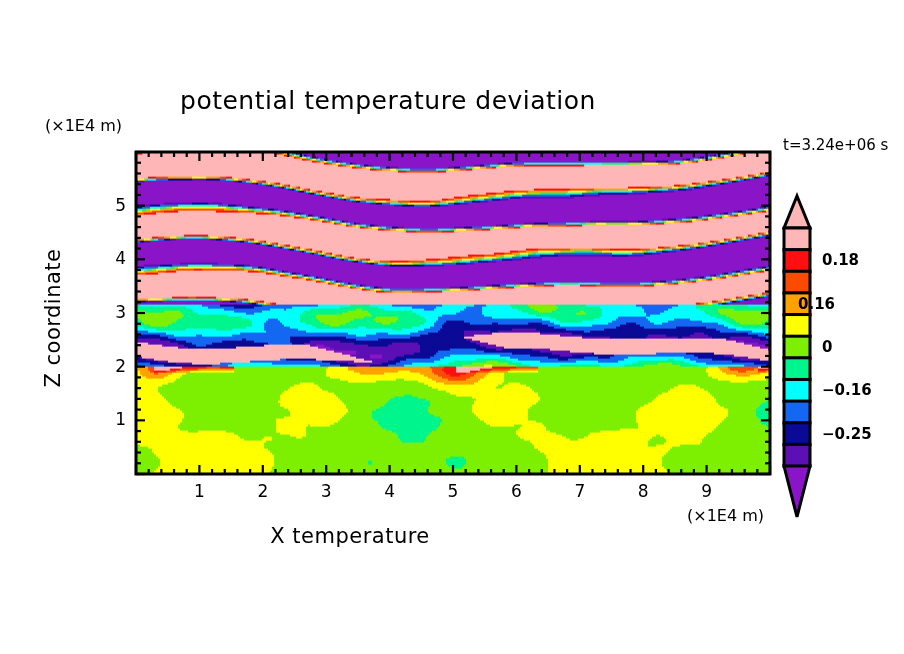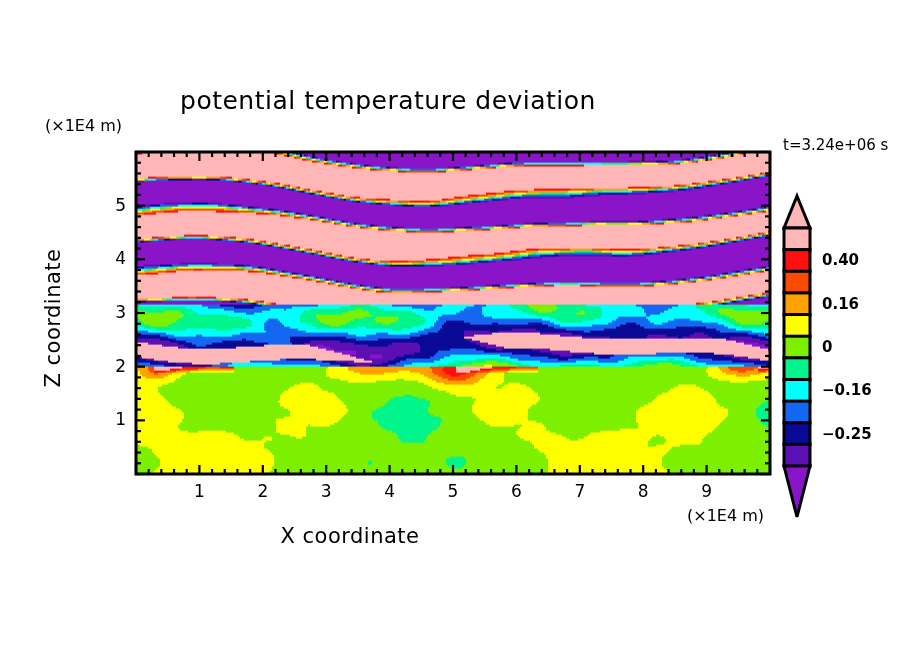--- a/index.html
+++ b/index.html
@@ -26,21 +26,21 @@
 </style>
 </head>
 <body>
 
 <div class="fig">
 
   <div id="plot-title">potential temperature deviation</div>
   <div id="zunit">(×1E4 m)</div>
   <div id="xunit">(×1E4 m)</div>
   <div id="time-annot">t=3.24e+06 s</div>
-  <div id="xaxis-title">X coordinate</div>
+  <div id="xaxis-title">X temperature</div>
   <div id="yaxis-title">Z coordinate</div>
 
   <svg class="fig" width="904" height="654" viewBox="0 0 904 654">
     <defs>
       <clipPath id="pc">
           <rect x="136" y="152" width="634" height="322"></rect>
         </clipPath>
     </defs>
     <g id="field" clip-path="url(#pc)">
         <rect x="136" y="472" width="16.6" height="2.6" fill="#7cf000"></rect>
@@ -2881,19 +2881,19 @@
       <div class="tickl" style="left: 686.6px; top: 481px; width: 40px;">9</div>
     </div>
   <div id="yticklabels">
       <div class="tickl" style="left: 100px; top: 409.333px; width: 26px; text-align: right;">1</div>
       <div class="tickl" style="left: 100px; top: 355.667px; width: 26px; text-align: right;">2</div>
       <div class="tickl" style="left: 100px; top: 302px; width: 26px; text-align: right;">3</div>
       <div class="tickl" style="left: 100px; top: 248.333px; width: 26px; text-align: right;">4</div>
       <div class="tickl" style="left: 100px; top: 194.667px; width: 26px; text-align: right;">5</div>
     </div>
   <div id="cbticklabels">
-      <div class="cbl" style="left: 822px; top: 251.455px;">0.40</div>
-      <div class="cbl" style="left: 822px; top: 294.727px;">0.16</div>
+      <div class="cbl" style="left: 822px; top: 251.455px;">0.18</div>
+      <div class="cbl" style="left: 798px; top: 294.727px;">0.16</div>
       <div class="cbl" style="left: 822px; top: 338px;">0</div>
       <div class="cbl" style="left: 822px; top: 381.273px;">−0.16</div>
       <div class="cbl" style="left: 822px; top: 424.545px;">−0.25</div>
     </div>
 </div>
 
 </body></html>

